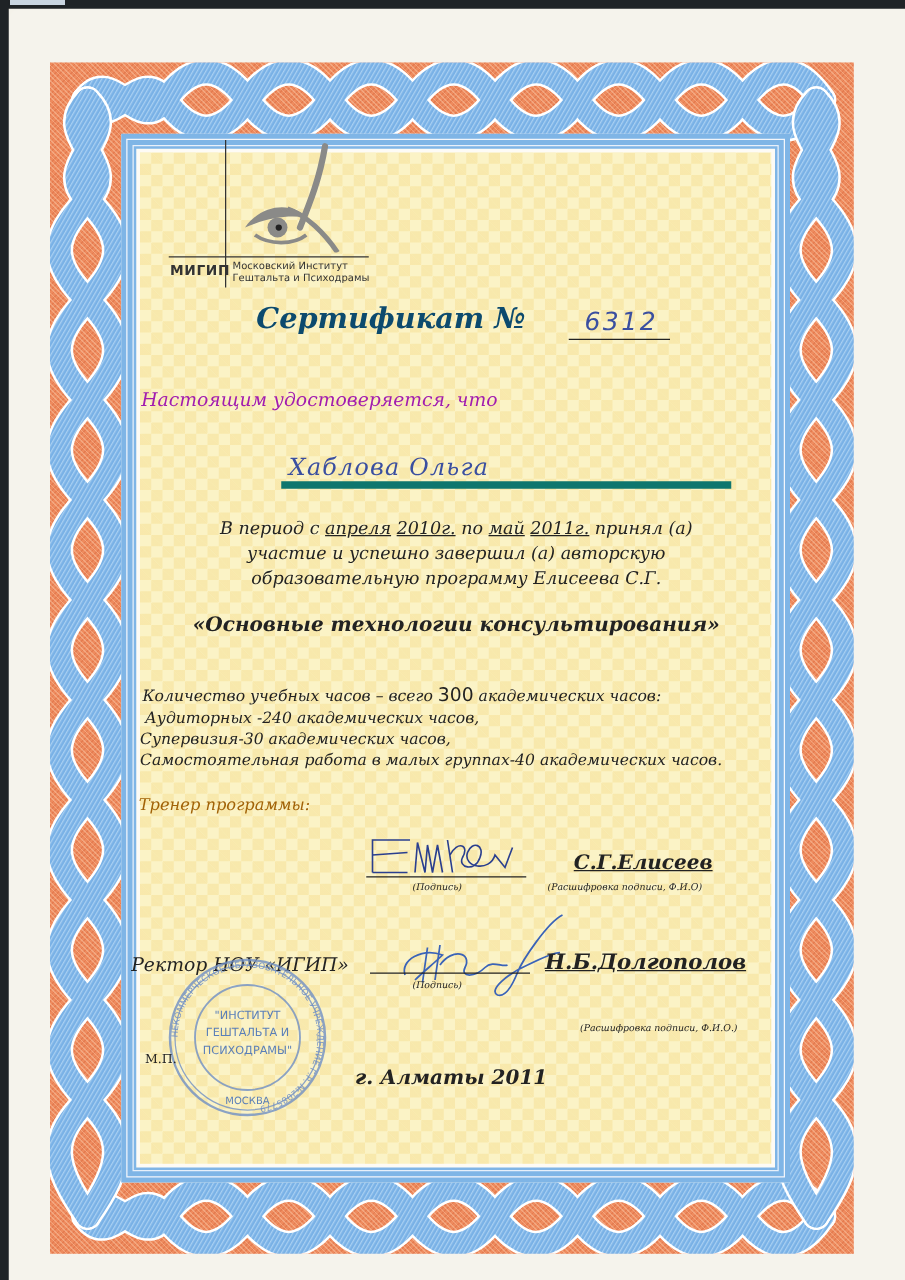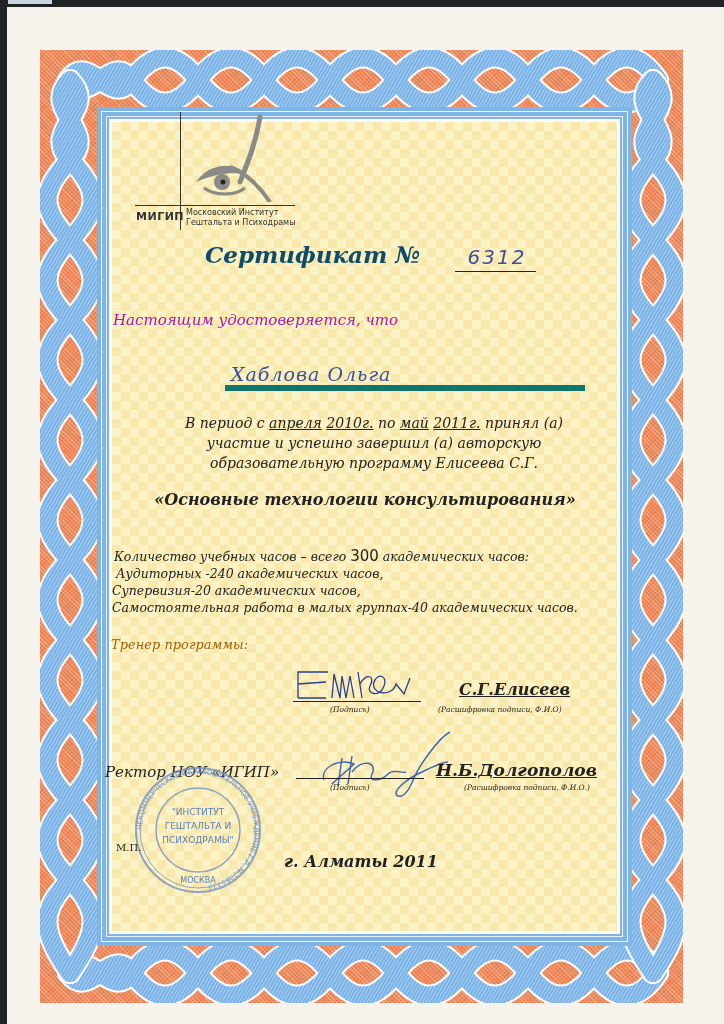--- a/index.html
+++ b/index.html
@@ -29,21 +29,21 @@
   
   .logo-vline{position:absolute;left:180px;top:112px;width:1px;height:118px;background:#333;}
   .logo-hline{position:absolute;left:135px;top:205px;width:160px;height:1px;background:#333;}
   .logo-eye{position:absolute;left:190px;top:112px;width:90px;height:90px;}
   .logo-abbr{position:absolute;left:136px;top:210px;font-family:"DejaVu Sans",sans-serif;font-weight:bold;font-size:11px;color:#333;letter-spacing:.5px;}
   .logo-name{position:absolute;left:186px;top:208px;font-family:"DejaVu Sans",sans-serif;font-size:8px;line-height:10px;color:#333;width:120px;}
   .title{position:absolute;left:205px;top:241px;font-family:"DejaVu Serif",serif;font-style:italic;font-weight:bold;font-size:23px;color:#0c4a6e;}
   .cert-num{position:absolute;left:455px;top:243px;width:78px;border-bottom:1px solid #222;font-family:"DejaVu Sans",sans-serif;font-size:20px;color:#3a4fa0;font-style:italic;font-weight:normal;text-align:center;padding-left:3px;letter-spacing:2px;line-height:28px;}
   .intro{position:absolute;left:113px;top:311px;font-style:italic;font-size:15px;color:#a21caf;}
   .recipient{position:absolute;left:185px;top:363px;width:354px;border-bottom:6px solid #0f766e;font-family:"DejaVu Serif",serif;font-style:italic;font-size:19px;color:#3a4fa0;line-height:22px;padding-left:6px;letter-spacing:1px;margin-left:40px;}
-  .period{position:absolute;left:114px;top:413px;width:470px;text-align:center;font-style:italic;font-size:14px;line-height:20px;color:#222;padding-left:25px;}
+  .period{position:absolute;left:130px;top:413px;width:470px;text-align:center;font-style:italic;font-size:14px;line-height:20px;color:#222;}
   .u{text-decoration:underline;}
   .program{position:absolute;left:115px;top:490px;width:500px;text-align:center;font-style:italic;font-weight:bold;font-size:16px;color:#222;}
   .hours{position:absolute;left:114px;top:548px;font-style:italic;font-size:12.5px;line-height:17px;color:#222;}
   .hours div{white-space:nowrap;}
   .trainer-label{position:absolute;left:111px;top:637px;font-style:italic;font-size:13px;color:#a16207;}
   .sig-line{position:absolute;height:1px;background:#222;}
   .sig-caption{position:absolute;font-style:italic;font-size:7.5px;color:#222;}
   .sig-name{position:absolute;font-weight:bold;font-style:italic;font-size:16px;color:#222;text-decoration:underline;}
   .rector-label{position:absolute;left:105px;top:763px;font-style:italic;font-size:15px;color:#222;}
   .mp{position:absolute;left:116px;top:842px;font-size:10px;color:#222;}
@@ -135,21 +135,21 @@
 
 <div class="program">«Основные технологии консультирования»</div>
 
 <div class="hours">
   <div>
     <span>Количество  учебных часов – всего</span>
     <span style="font-family:'DejaVu Sans',sans-serif;font-style:normal;font-size:15px;">300</span>
     <span>академических часов:</span>
   </div>
   <div style="padding-left:2px">Аудиторных -240 академических часов,</div>
-  <div style="margin-left:-2px">Супервизия-20 академических часов,</div>
+  <div style="margin-left:-2px">Супервизия-30 академических часов,</div>
   <div style="margin-left:-2px">Самостоятельная работа в малых группах-40 академических часов.</div>
 </div>
 
 <div class="trainer-label">Тренер  программы:</div>
 <svg class="abs" style="left:296px;top:668px" width="118" height="34" viewBox="0 0 118 34">
   <g fill="none" stroke="#2a3f8f" stroke-width="1.3">
     <path d="M2 30 L2 4 L32 4 M2 16 L30 14 M2 30 L30 30"></path>
     <path d="M36 30 L38 6 L44 30 L46 8 L50 30 L54 8 L58 30"></path>
     <path d="M62 4 L66 30 M64 16 C 70 4, 80 8, 74 18 C 70 26, 84 30, 88 18 C 92 8, 82 4, 78 14 C 74 26, 96 30, 100 16 L 108 26 L 114 10"></path>
   </g>
@@ -164,21 +164,21 @@
   <g fill="none" stroke="#3a63b8" stroke-width="1.4">
     <path d="M6 52 C 2 40, 20 30, 36 36 C 30 42, 20 50, 14 56"></path>
     <path d="M24 30 L 20 58 M34 28 L 30 56"></path>
     <path d="M34 44 C 44 30, 60 34, 54 46 C 50 54, 62 54, 70 46 C 76 40, 84 46, 88 44"></path>
     <path d="M132 4 C 120 10, 100 40, 96 50 C 92 60, 86 70, 80 68 C 72 64, 90 50, 104 44 C 116 38, 126 34, 130 34"></path>
   </g>
 </svg>
 <div class="sig-line" style="left:296px;top:778px;width:128px;"></div>
 <div class="sig-caption" style="left:330px;top:783px;">(Подпись)</div>
 <div class="sig-name" style="left:436px;top:760px;font-size:17px;">Н.Б.Долгополов</div>
-<div class="sig-caption" style="left:438px;top:783px;padding-left:26px;">(Расшифровка подписи, Ф.И.О.)</div>
+<div class="sig-caption" style="left:438px;top:818px;padding-left:26px;">(Расшифровка подписи, Ф.И.О.)</div>
 
 <svg class="stamp" viewBox="0 0 140 130">
   <defs>
     <path id="ring" d="M70 65 m -56 0 a 56 56 0 1 1 112 0 a 56 56 0 1 1 -112 0"></path>
   </defs>
   <circle cx="70" cy="65" r="62" fill="none" stroke="#6f8fc4" stroke-width="2" opacity=".8"></circle>
   <circle cx="70" cy="65" r="58" fill="none" stroke="#6f8fc4" stroke-width="1" opacity=".8"></circle>
   <circle cx="70" cy="65" r="42" fill="none" stroke="#6f8fc4" stroke-width="1.5" opacity=".8"></circle>
   <text font-family="DejaVu Sans, sans-serif" font-size="7" fill="#6f8fc4" opacity=".9">
     <textPath href="#ring">НЕКОММЕРЧЕСКОЕ ОБРАЗОВАТЕЛЬНОЕ УЧРЕЖДЕНИЕ Г.Р. №2085779</textPath>

